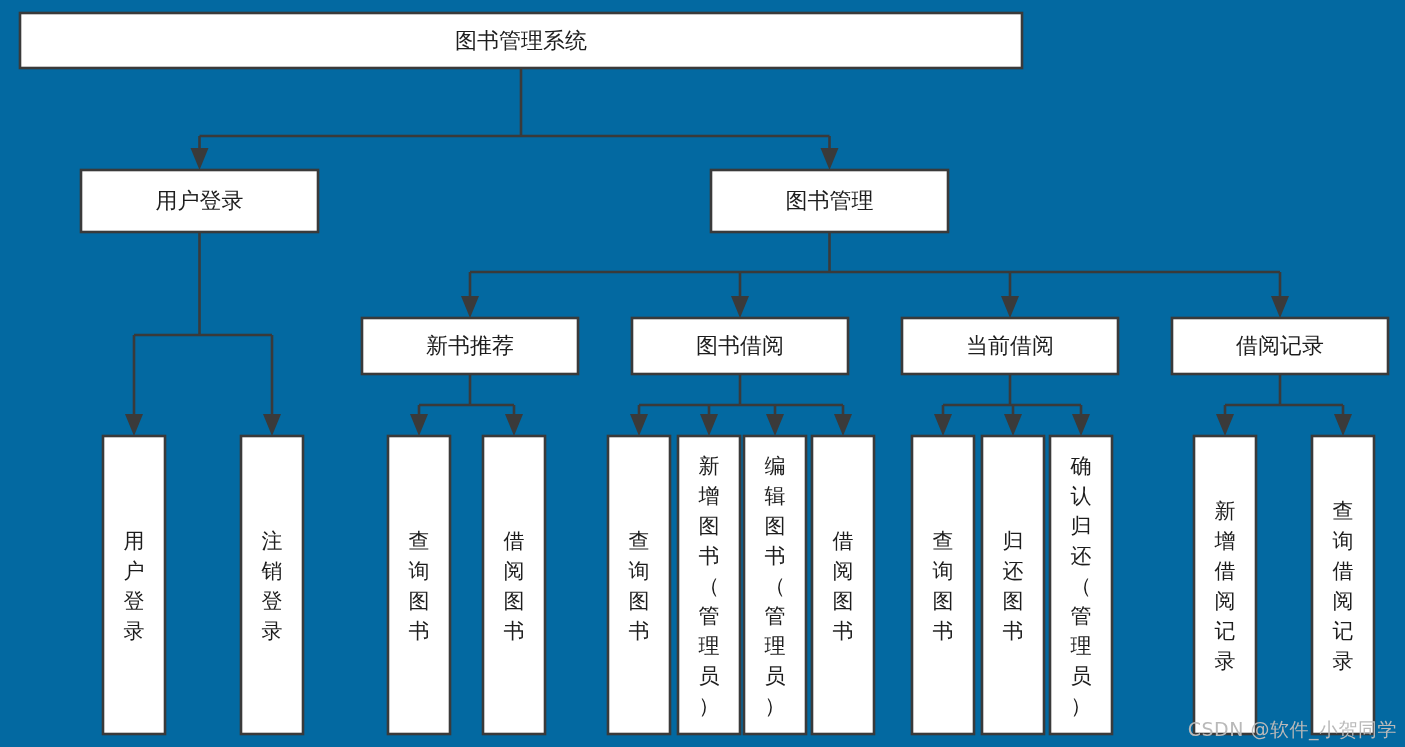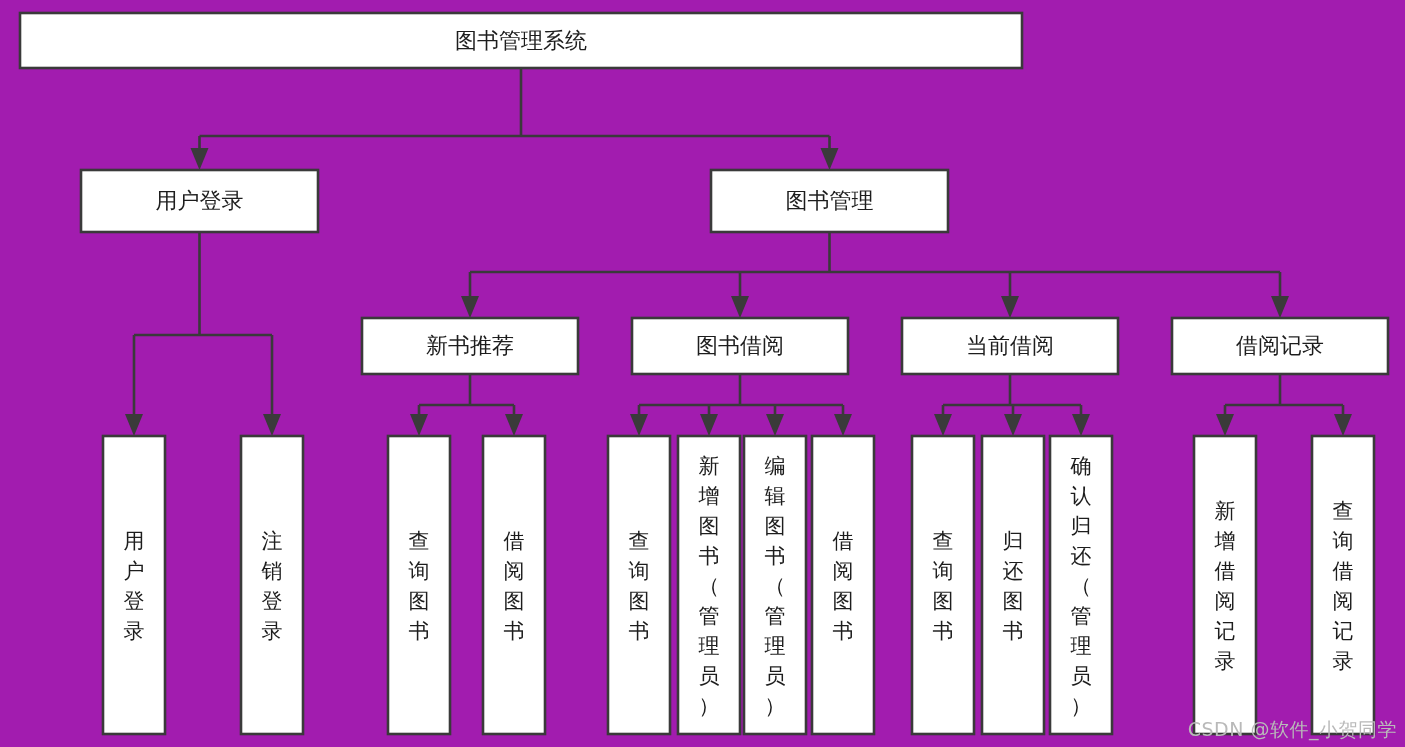--- a/index.html
+++ b/index.html
@@ -12,21 +12,21 @@
     width: 1405px;
     height: 747px;
     font-family: "DejaVu Sans", "Liberation Sans", sans-serif;
     overflow: hidden;
     position: relative;
   }
   #diagram-root {
     position: relative;
     width: 1405px;
     height: 747px;
-    background: #a21caf;
+    background: #0369a1;
   }
   svg#tree-svg {
     position: absolute;
     left: 0;
     top: 0;
     width: 1405px;
     height: 747px;
     display: block;
   }
   .node-box {

